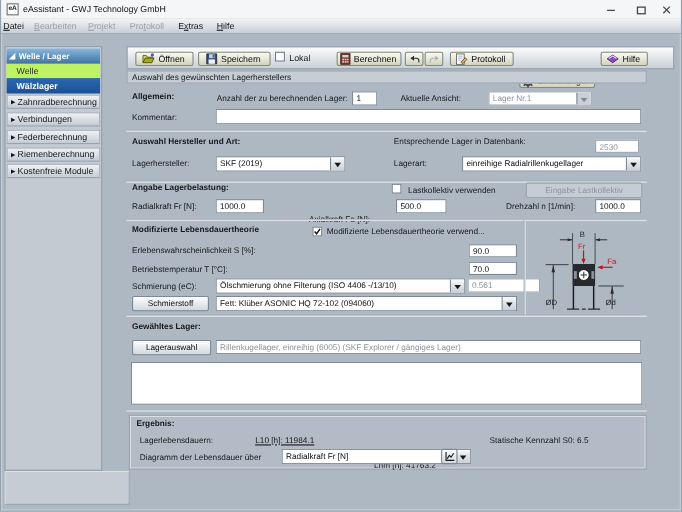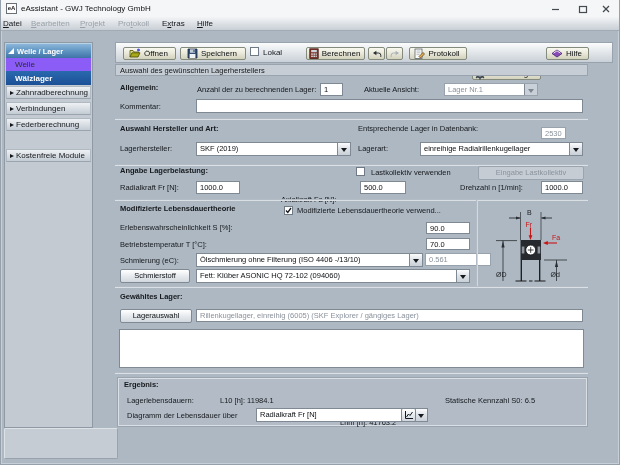--- a/index.html
+++ b/index.html
@@ -46,29 +46,30 @@
 <div class="lbl" style="left:162px;top:20px;font-size:8px;">E<u>x</u>tras</div>
 <div class="lbl" style="left:197px;top:20px;font-size:8px;"><u>H</u>ilfe</div>
 
 <div class="abs" style="left:4px;top:42px;width:89px;height:386px;background:#c3cad2;border:1px solid #8f99a4;">
   <div class="abs" style="left:1px;right:1px;top:0;height:15px;background:linear-gradient(#8cb6d9,#6095c2 50%,#3f73a7);border-top:1px solid #b8d2e6;">
     <svg class="abs" style="left:2px;top:4px;" width="7" height="7">
         <polygon points="6,0 6,6 0,6" fill="#ffffff"></polygon>
       </svg>
     <div class="lbl b" style="left:11px;top:4px;font-size:7.5px;color:#fff;">Welle / Lager</div>
   </div>
-  <div class="abs" style="left:1px;right:1px;top:15px;height:13px;background:#8b5cf6;">
+  <div class="abs" style="left:1px;right:1px;top:15px;height:13px;background:#bef264;">
     <div class="lbl" style="left:9px;top:3px;font-size:8px;color:#2a2e33;">Welle</div>
   </div>
   <div class="abs" style="left:1px;right:1px;top:28px;height:14px;background:linear-gradient(#2a69ae,#1b5096);">
     <div class="lbl b" style="left:9px;top:3.5px;font-size:8px;color:#fff;">Wälzlager</div>
   </div>
   <div class="shead" style="top:43px;"><span class="tri"></span>Zahnradberechnung</div>
   <div class="shead" style="top:75px;"><span class="tri"></span>Federberechnung</div>
   <div class="shead" style="top:59px;"><span class="tri"></span>Verbindungen</div>
+  <div class="shead" style="top:91px;"><span class="tri"></span>Riemenberechnung</div>
   <div class="shead" style="top:106px;"><span class="tri"></span>Kostenfreie Module</div>
 </div>
 
 <div class="abs" style="left:4px;top:428px;width:114px;height:31px;background:#c6ccd3;border:1px solid #98a2ac;border-top-color:#dde2e6;border-left-color:#dde2e6;border-radius:2px;"></div>
 
 <div class="abs" style="left:115px;top:42px;width:498px;height:21px;background:linear-gradient(#fbfcfc,#c9d0d7);border:1px solid #98a2ac;"></div>
 <div class="tbtn" style="left:123px;width:53px;">
   <svg width="12" height="11" style="margin-left:-2px;">
     <circle cx="9.5" cy="2" r="1.5" fill="#5050e0"></circle>
     <path d="M1 9 V2.5 h3 l1 1.5 h4.5 V5" fill="#d8d890" stroke="#555500" stroke-width="0.8"></path>
@@ -155,23 +156,23 @@
 <div class="lbl" style="left:364px;top:86px;">Aktuelle Ansicht:</div>
 <div class="dd" style="left:444px;top:83px;width:94px;height:13px;line-height:11px;border-color:#98a2ac;"><span class="dis">Lager Nr.1</span><span class="dda gr"></span></div>
 
 <div class="lbl" style="left:120px;top:103px;">Kommentar:</div>
 <div class="in" style="left:196px;top:99px;width:387px;height:14px;"></div>
 
 <div class="sep" style="top:118px;"></div>
 
 <div class="lbl b" style="left:120px;top:125px;">Auswahl Hersteller und Art:</div>
 <div class="lbl" style="left:358px;top:125px;">Entsprechende Lager in Datenbank:</div>
-<div class="in" style="left:541px;top:127px;width:25px;height:12px;border-color:#98a2ac;"><span class="dis">2530</span></div>
+<div class="in" style="left:541px;top:127px;width:40px;height:12px;border-color:#98a2ac;"><span class="dis">2530</span></div>
 <div class="lbl" style="left:120px;top:145px;">Lagerhersteller:</div>
-<div class="dd" style="left:196px;top:142px;width:155px;">SKF (2019)<span class="dda"></span></div>
+<div class="dd" style="left:196px;top:142px;width:118px;">SKF (2019)<span class="dda"></span></div>
 <div class="lbl" style="left:358px;top:145px;">Lagerart:</div>
 <div class="dd" style="left:420px;top:142px;width:163px;">einreihige Radialrillenkugellager<span class="dda"></span></div>
 
 <div class="sep" style="top:164px;"></div>
 
 <div class="lbl b" style="left:120px;top:167px;">Angabe Lagerbelastung:</div>
 <div class="cb" style="left:356px;top:167px;"></div>
 <div class="lbl" style="left:371px;top:169px;">Lastkollektiv verwenden</div>
 <div class="btn dis2" style="left:478px;top:166px;width:106px;height:14px;">Eingabe Lastkollektiv</div>
 <div class="lbl" style="left:120px;top:184px;text-align:right;">Radialkraft Fr [N]:</div>
@@ -241,21 +242,21 @@
 <div class="lbl b" style="left:120px;top:293px;">Gewähltes Lager:</div>
 <div class="btn" style="left:120px;top:309px;width:72px;">Lagerauswahl</div>
 <div class="in" style="left:196px;top:309px;width:387px;"><span class="dis">Rillenkugellager, einreihig (6005) (SKF Explorer / gängiges Lager)</span></div>
 <div class="abs" style="left:119px;top:329px;width:465px;height:39px;background:#fff;border:1px solid #808a95;"></div>
 
 <div class="sep" style="top:372px;"></div>
 
 <div class="abs" style="left:117px;top:377px;width:471px;height:50px;background:#b3bcc6;border:1px solid #9aa4ae;box-shadow:inset 0 0 0 1px #d9dfe4;"></div>
 <div class="lbl b" style="left:124px;top:381px;">Ergebnis:</div>
 <div class="lbl" style="left:127px;top:397px;">Lagerlebensdauern:</div>
-<div class="lbl" style="left:220px;top:397px;">L10 [h]: 11984.1</div>
+<div class="lbl" style="left:232px;top:397px;text-decoration:underline;">L10 [h]: 11984.1</div>
 <div class="lbl" style="left:340px;top:397px;margin-top:22px;">Lnm [h]: 41763.2</div>
 <div class="lbl" style="left:445px;top:397px;">Statische Kennzahl S0: 6.5</div>
 <div class="lbl" style="left:127px;top:412px;">Diagramm der Lebensdauer über</div>
 <div class="dd" style="left:256px;top:408px;width:172px;">Radialkraft Fr [N]<span class="dda"></span></div>
 <div class="btn" style="left:401px;top:408px;width:15px;"><svg width="10" height="10" style="margin-top:1px;">
       <polyline points="1.5,1 1.5,8.5 9,8.5" fill="none" stroke="#14181c" stroke-width="1"></polyline>
       <polyline points="2.5,7 4.5,4 6,5.5 8.5,2" fill="none" stroke="#14181c" stroke-width="1"></polyline>
     </svg></div>
 
 </body></html>

